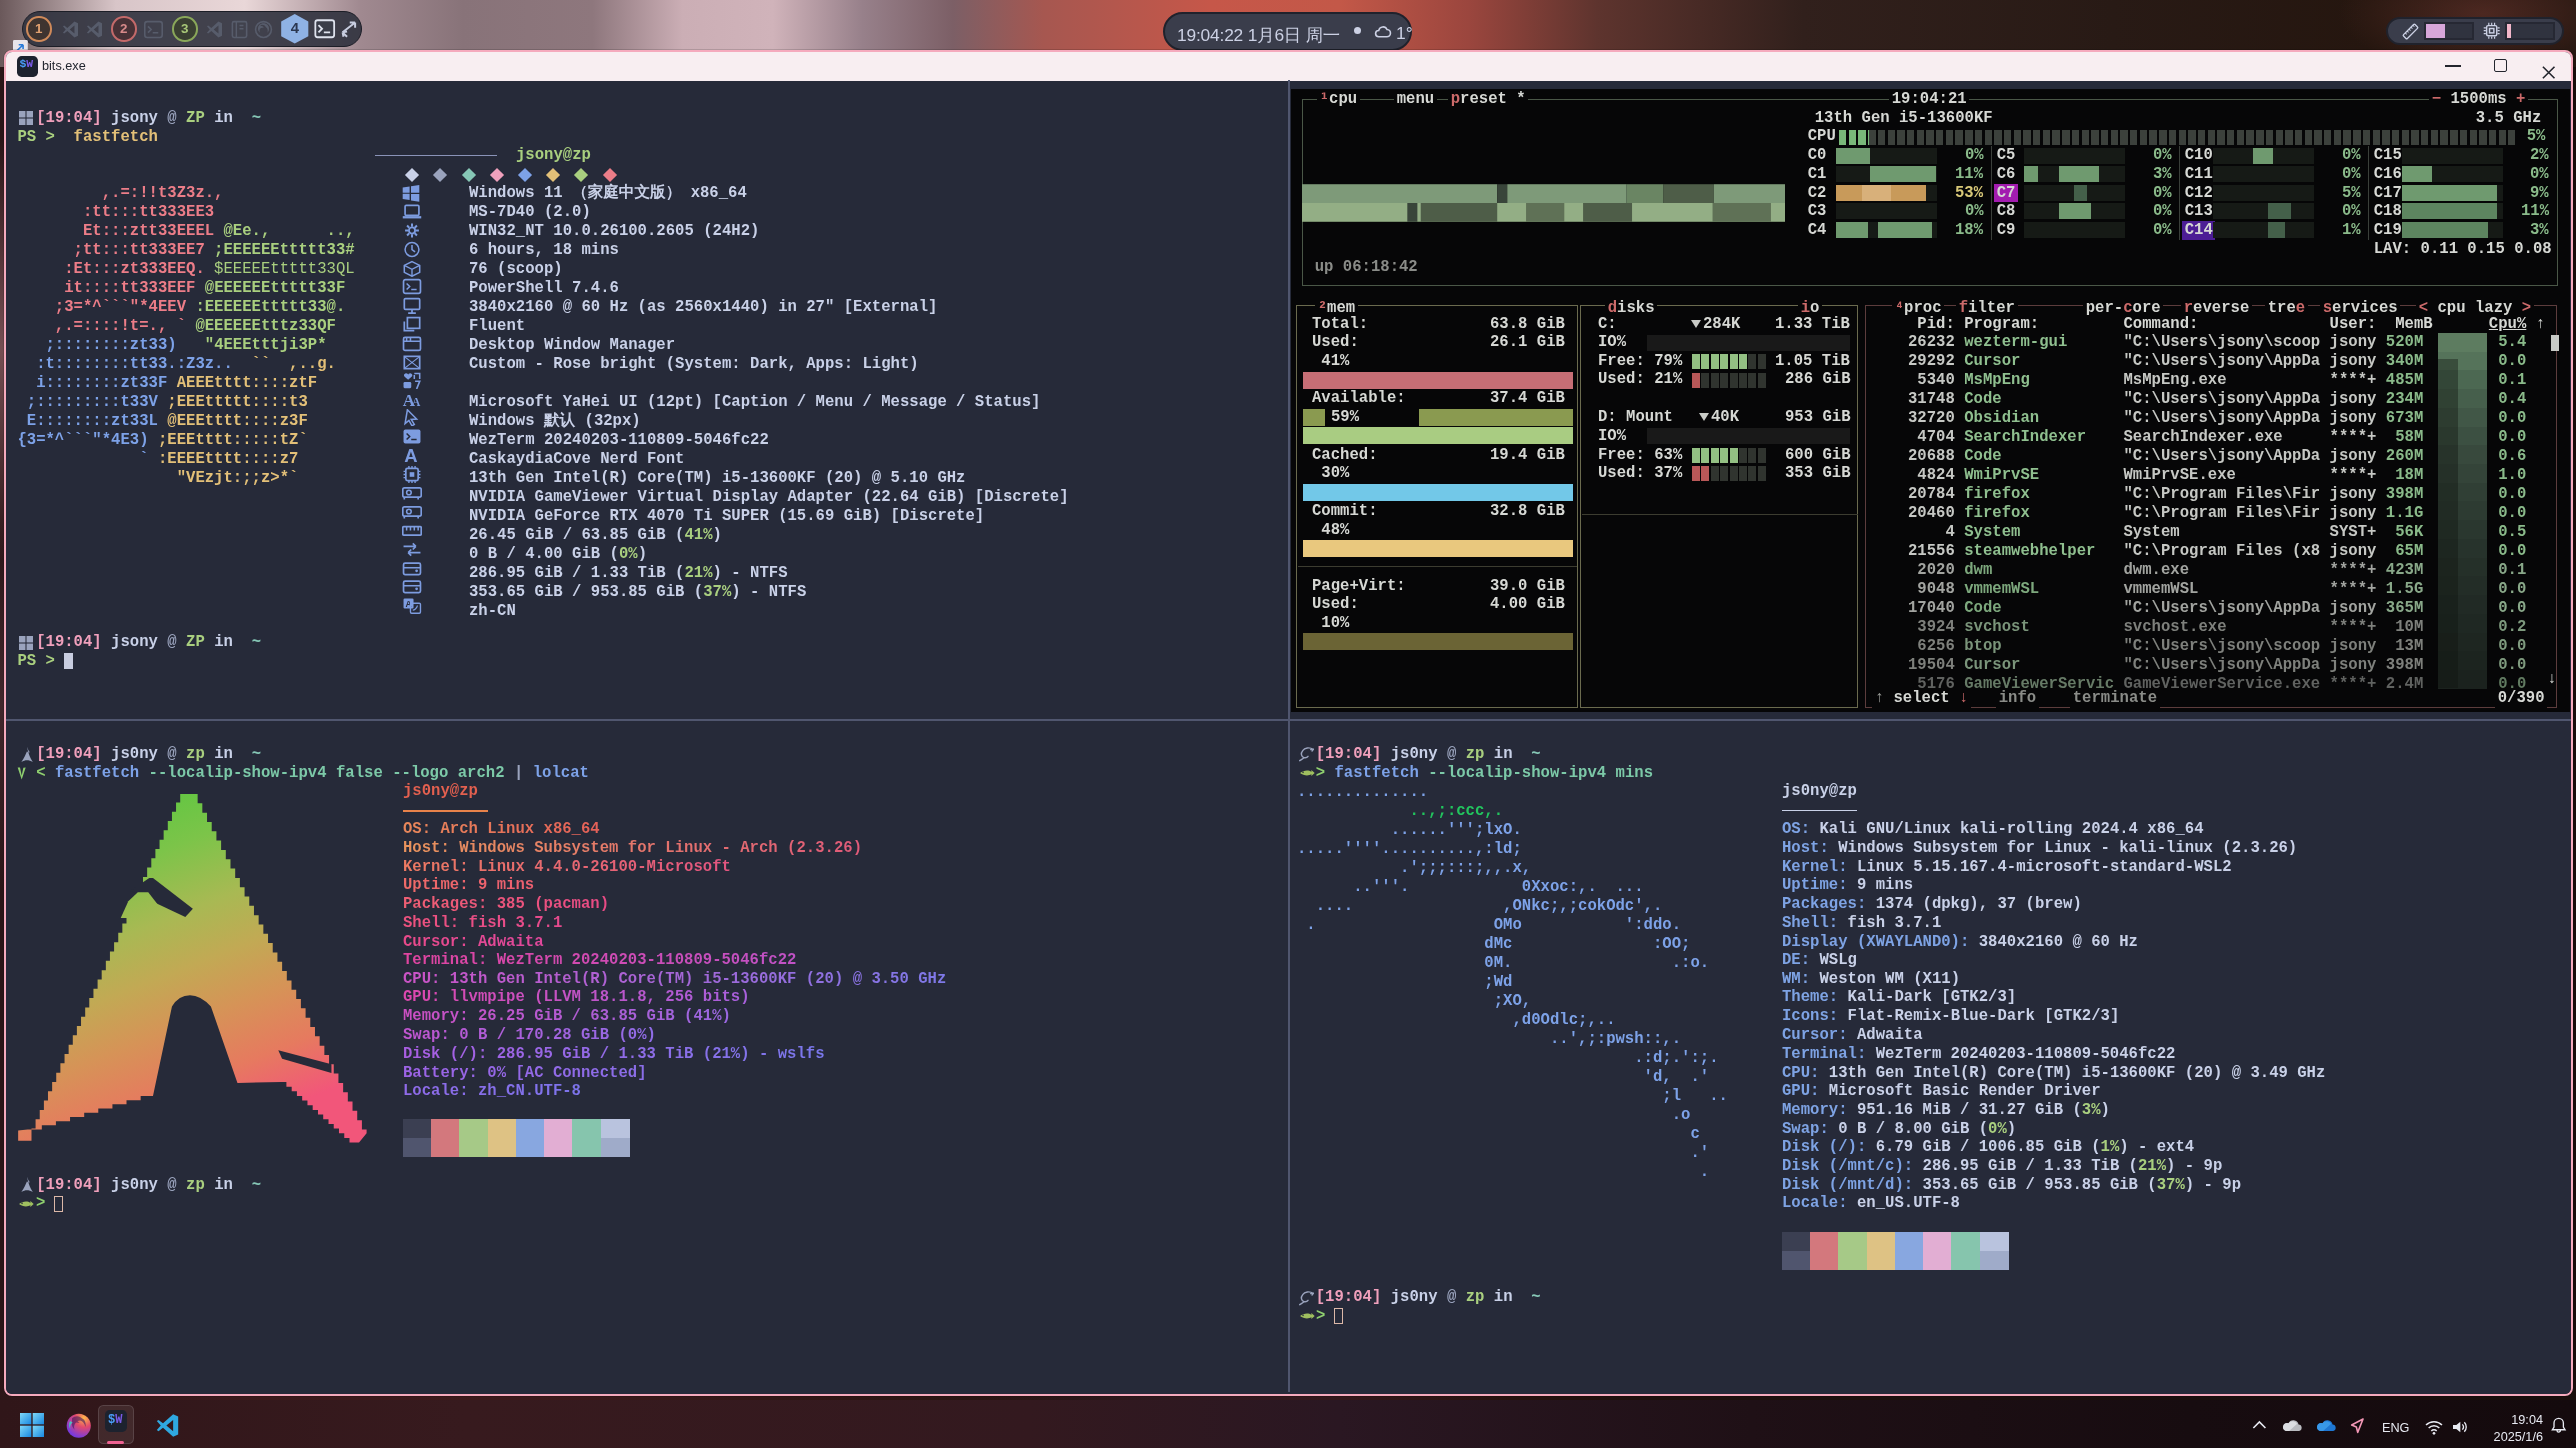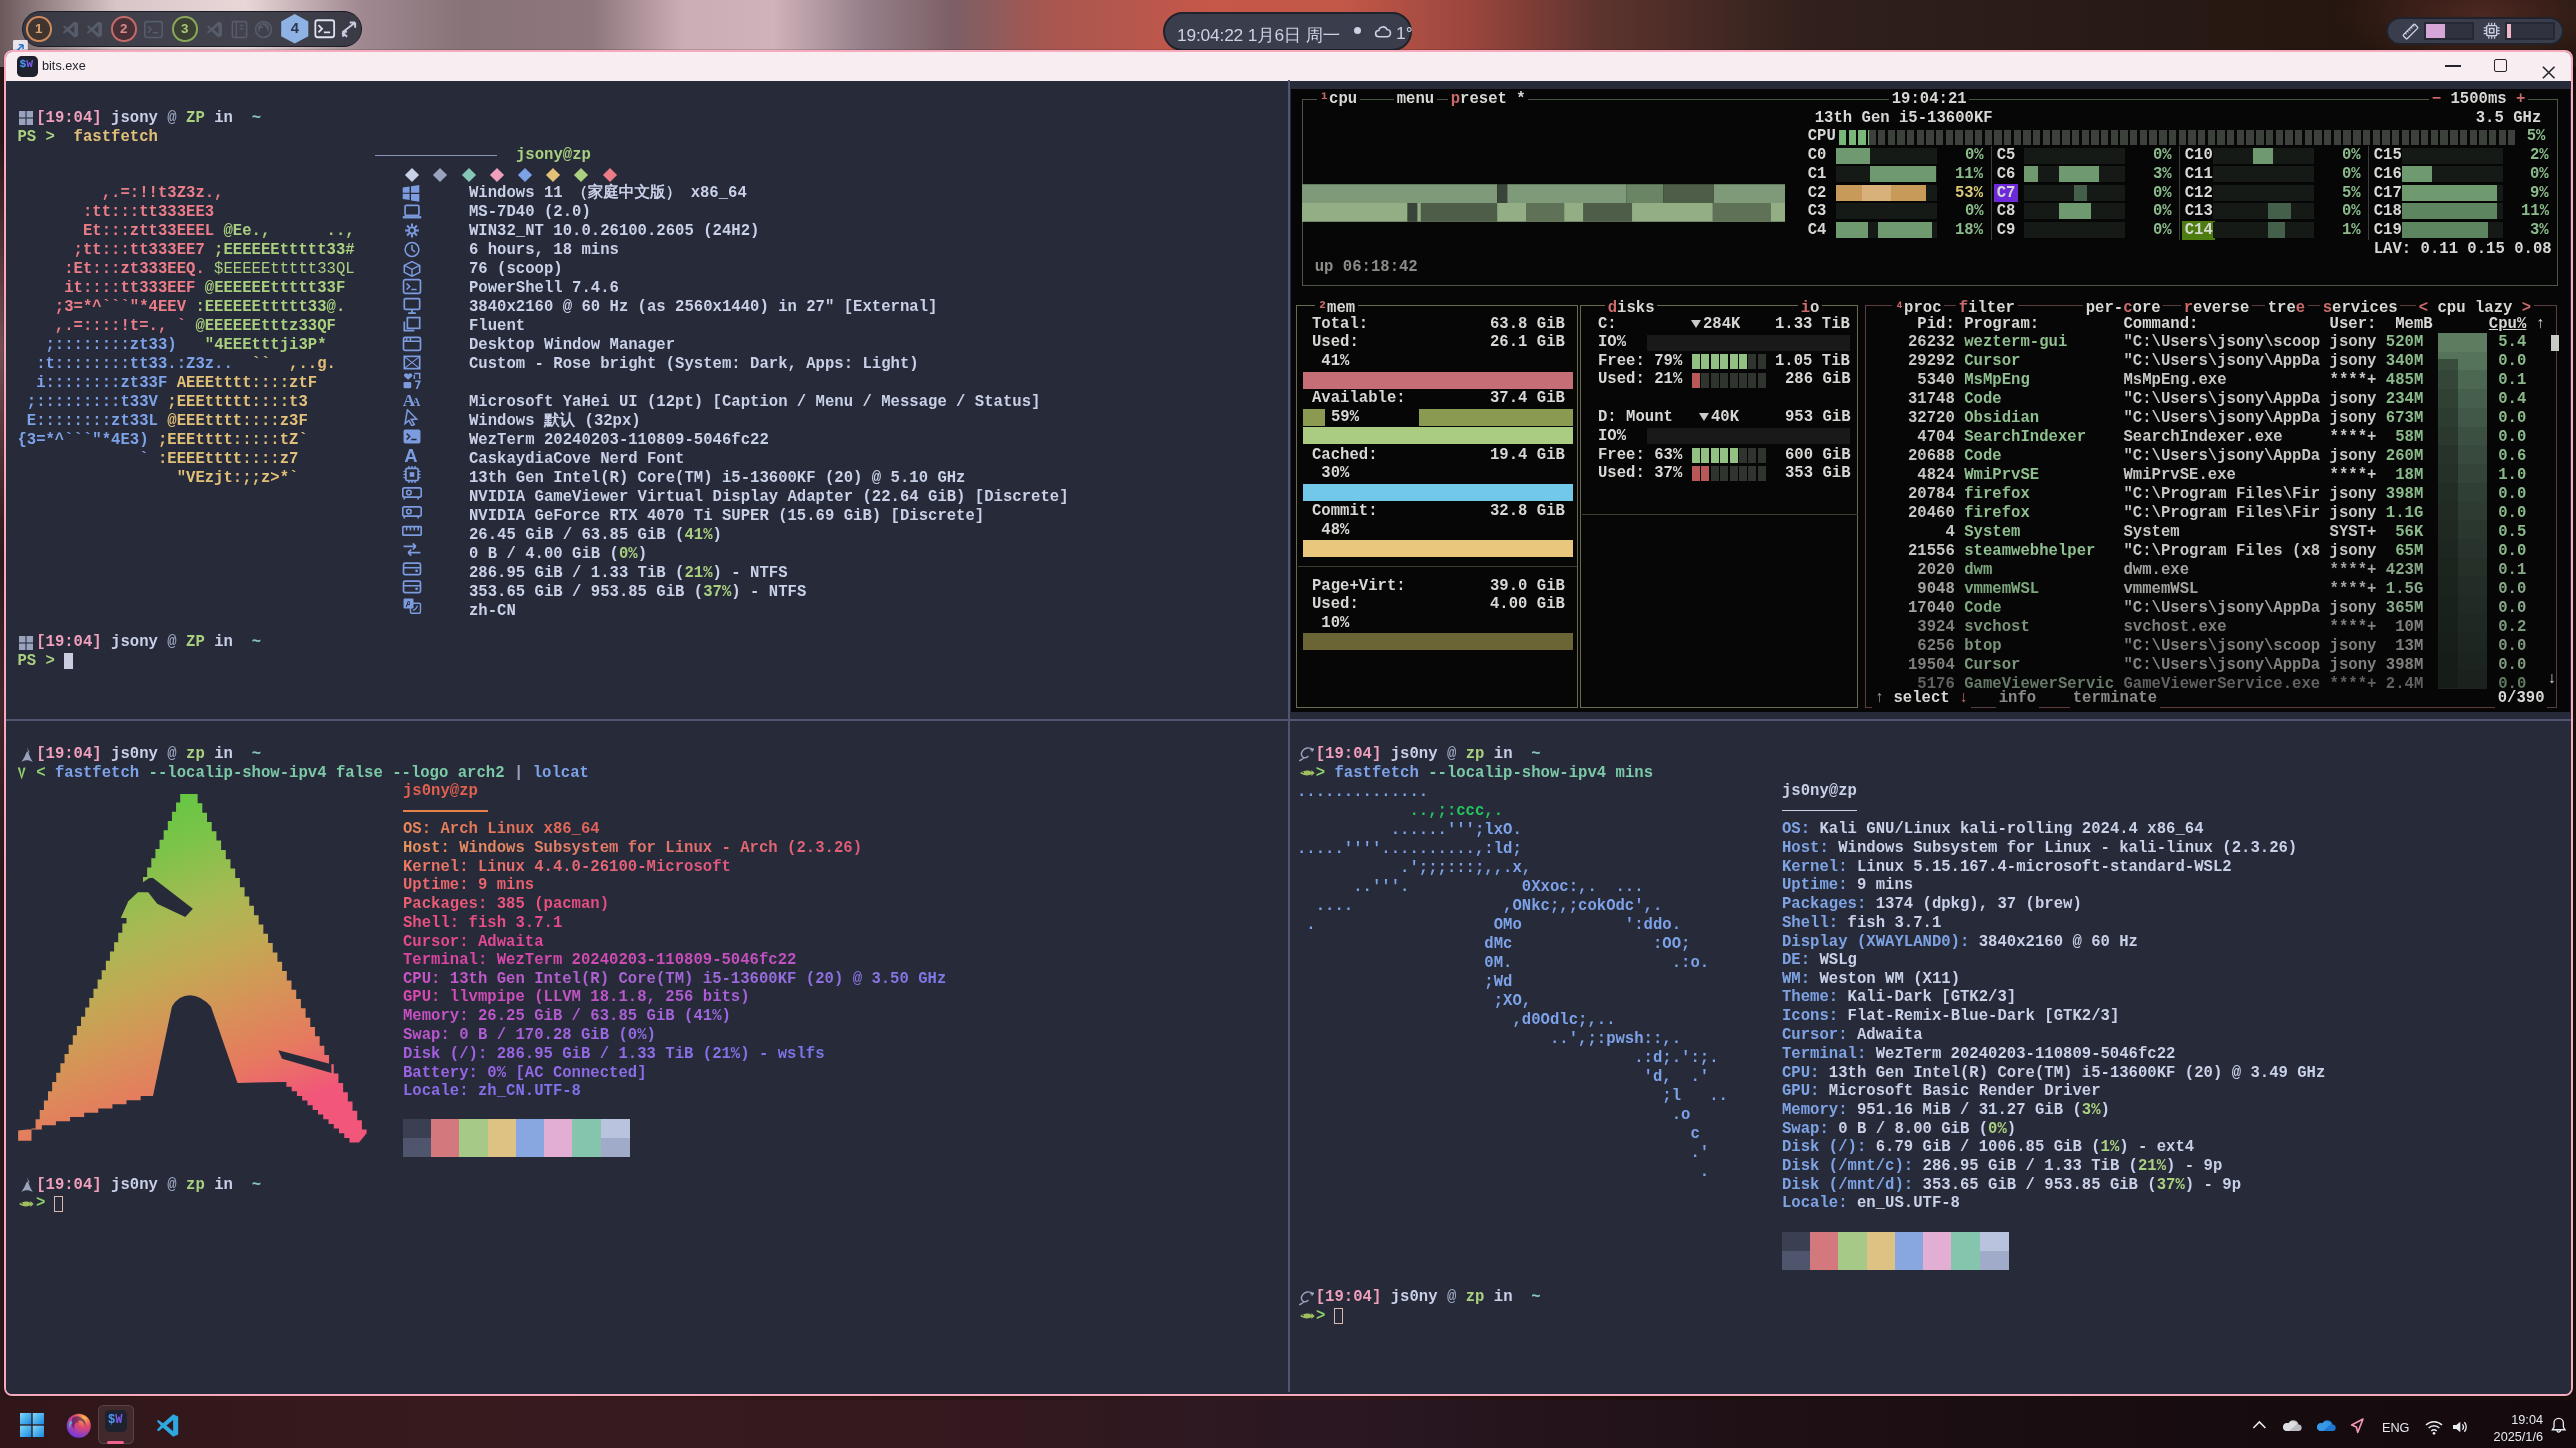--- a/index.html
+++ b/index.html
@@ -222,29 +222,29 @@
   </div><pre style="left:1955px;top:165px"><span style="color:#8aba8a;font-weight:bold">11%</span></pre><pre style="left:1805px;top:184px;background:#060607;padding:0 2.7px;"><span style="color:#d6d8d4;font-weight:bold">C2</span></pre><div class="abs" style="left:1836px;top:185px;width:101px;height:16px;background:#161a16">
     <div class="abs" style="left:0px;top:0;width:25.5px;height:16px;background:#c89a5a"></div>
     <div class="abs" style="left:25.5px;top:0;width:30px;height:16px;background:#d8b07a"></div>
     <div class="abs" style="left:55px;top:0;width:35px;height:16px;background:#c89a5a"></div>
   </div><pre style="left:1955px;top:184px"><span style="color:#d8c878;font-weight:bold">53%</span></pre><pre style="left:1805px;top:202px;background:#060607;padding:0 2.7px;"><span style="color:#d6d8d4;font-weight:bold">C3</span></pre><div class="abs" style="left:1836px;top:203px;width:101px;height:16px;background:#161a16"></div><pre style="left:1965px;top:202px"><span style="color:#8aba8a;font-weight:bold">0%</span></pre><pre style="left:1805px;top:221px;background:#060607;padding:0 2.7px;"><span style="color:#d6d8d4;font-weight:bold">C4</span></pre><div class="abs" style="left:1836px;top:222px;width:101px;height:16px;background:#161a16">
     <div class="abs" style="left:0px;top:0;width:32px;height:16px;background:#6f9a6f"></div>
     <div class="abs" style="left:42px;top:0;width:54px;height:16px;background:#6f9a6f"></div>
   </div><pre style="left:1955px;top:221px"><span style="color:#8aba8a;font-weight:bold">18%</span></pre><pre style="left:1994px;top:146px;background:#060607;padding:0 2.7px;"><span style="color:#d6d8d4;font-weight:bold">C5</span></pre><div class="abs" style="left:2024px;top:148px;width:101px;height:16px;background:#161a16"></div><pre style="left:2153px;top:146px"><span style="color:#8aba8a;font-weight:bold">0%</span></pre><pre style="left:1994px;top:165px;background:#060607;padding:0 2.7px;"><span style="color:#d6d8d4;font-weight:bold">C6</span></pre><div class="abs" style="left:2024px;top:166px;width:101px;height:16px;background:#161a16">
     <div class="abs" style="left:0px;top:0;width:14px;height:16px;background:#6f9a6f"></div>
     <div class="abs" style="left:35px;top:0;width:40px;height:16px;background:#6f9a6f"></div>
-  </div><pre style="left:2153px;top:165px"><span style="color:#8aba8a;font-weight:bold">3%</span></pre><pre style="left:1994px;top:184px;background:#6d28d9;padding:0 2.7px;"><span style="color:#d6d8d4;font-weight:bold">C7</span></pre><div class="abs" style="left:2024px;top:185px;width:101px;height:16px;background:#161a16">
+  </div><pre style="left:2153px;top:165px"><span style="color:#8aba8a;font-weight:bold">3%</span></pre><pre style="left:1994px;top:184px;background:#a21caf;padding:0 2.7px;"><span style="color:#d6d8d4;font-weight:bold">C7</span></pre><div class="abs" style="left:2024px;top:185px;width:101px;height:16px;background:#161a16">
     <div class="abs" style="left:50px;top:0;width:13.4px;height:16px;background:#44604a"></div>
   </div><pre style="left:2153px;top:184px"><span style="color:#8aba8a;font-weight:bold">0%</span></pre><pre style="left:1994px;top:202px;background:#060607;padding:0 2.7px;"><span style="color:#d6d8d4;font-weight:bold">C8</span></pre><div class="abs" style="left:2024px;top:203px;width:101px;height:16px;background:#161a16">
     <div class="abs" style="left:35px;top:0;width:32px;height:16px;background:#6f9a6f"></div>
   </div><pre style="left:2153px;top:202px"><span style="color:#8aba8a;font-weight:bold">0%</span></pre><pre style="left:1994px;top:221px;background:#060607;padding:0 2.7px;"><span style="color:#d6d8d4;font-weight:bold">C9</span></pre><div class="abs" style="left:2024px;top:222px;width:101px;height:16px;background:#161a16"></div><pre style="left:2153px;top:221px"><span style="color:#8aba8a;font-weight:bold">0%</span></pre><pre style="left:2182px;top:146px;background:#060607;padding:0 2.7px;"><span style="color:#d6d8d4;font-weight:bold">C10</span></pre><div class="abs" style="left:2213px;top:148px;width:101px;height:16px;background:#161a16">
     <div class="abs" style="left:40px;top:0;width:20px;height:16px;background:#6f9a6f"></div>
   </div><pre style="left:2342px;top:146px"><span style="color:#8aba8a;font-weight:bold">0%</span></pre><pre style="left:2182px;top:165px;background:#060607;padding:0 2.7px;"><span style="color:#d6d8d4;font-weight:bold">C11</span></pre><div class="abs" style="left:2213px;top:166px;width:101px;height:16px;background:#161a16"></div><pre style="left:2342px;top:165px"><span style="color:#8aba8a;font-weight:bold">0%</span></pre><pre style="left:2182px;top:184px;background:#060607;padding:0 2.7px;"><span style="color:#d6d8d4;font-weight:bold">C12</span></pre><div class="abs" style="left:2213px;top:185px;width:101px;height:16px;background:#161a16"></div><pre style="left:2342px;top:184px"><span style="color:#8aba8a;font-weight:bold">5%</span></pre><pre style="left:2182px;top:202px;background:#060607;padding:0 2.7px;"><span style="color:#d6d8d4;font-weight:bold">C13</span></pre><div class="abs" style="left:2213px;top:203px;width:101px;height:16px;background:#161a16">
     <div class="abs" style="left:55px;top:0;width:23px;height:16px;background:#44604a"></div>
-  </div><pre style="left:2342px;top:202px"><span style="color:#8aba8a;font-weight:bold">0%</span></pre><pre style="left:2182px;top:221px;background:#4d7c0f;padding:0 2.7px;"><span style="color:#d6d8d4;font-weight:bold">C14</span></pre><div class="abs" style="left:2213px;top:222px;width:101px;height:16px;background:#161a16">
+  </div><pre style="left:2342px;top:202px"><span style="color:#8aba8a;font-weight:bold">0%</span></pre><pre style="left:2182px;top:221px;background:#4c1d95;padding:0 2.7px;"><span style="color:#d6d8d4;font-weight:bold">C14</span></pre><div class="abs" style="left:2213px;top:222px;width:101px;height:16px;background:#161a16">
     <div class="abs" style="left:55px;top:0;width:17px;height:16px;background:#44604a"></div>
   </div><pre style="left:2342px;top:221px"><span style="color:#8aba8a;font-weight:bold">1%</span></pre><pre style="left:2371px;top:146px;background:#060607;padding:0 2.7px;"><span style="color:#d6d8d4;font-weight:bold">C15</span></pre><div class="abs" style="left:2402px;top:148px;width:101px;height:16px;background:#161a16"></div><pre style="left:2530px;top:146px"><span style="color:#8aba8a;font-weight:bold">2%</span></pre><pre style="left:2371px;top:165px;background:#060607;padding:0 2.7px;"><span style="color:#d6d8d4;font-weight:bold">C16</span></pre><div class="abs" style="left:2402px;top:166px;width:101px;height:16px;background:#161a16">
     <div class="abs" style="left:0px;top:0;width:30px;height:16px;background:#6f9a6f"></div>
   </div><pre style="left:2530px;top:165px"><span style="color:#8aba8a;font-weight:bold">0%</span></pre><pre style="left:2371px;top:184px;background:#060607;padding:0 2.7px;"><span style="color:#d6d8d4;font-weight:bold">C17</span></pre><div class="abs" style="left:2402px;top:185px;width:101px;height:16px;background:#161a16">
     <div class="abs" style="left:0px;top:0;width:95px;height:16px;background:#6f9a6f"></div>
   </div><pre style="left:2530px;top:184px"><span style="color:#8aba8a;font-weight:bold">9%</span></pre><pre style="left:2371px;top:202px;background:#060607;padding:0 2.7px;"><span style="color:#d6d8d4;font-weight:bold">C18</span></pre><div class="abs" style="left:2402px;top:203px;width:101px;height:16px;background:#161a16">
     <div class="abs" style="left:0px;top:0;width:95px;height:16px;background:#5d8560"></div>
   </div><pre style="left:2521px;top:202px"><span style="color:#8aba8a;font-weight:bold">11%</span></pre><pre style="left:2371px;top:221px;background:#060607;padding:0 2.7px;"><span style="color:#d6d8d4;font-weight:bold">C19</span></pre><div class="abs" style="left:2402px;top:222px;width:101px;height:16px;background:#161a16">
     <div class="abs" style="left:0px;top:0;width:86px;height:16px;background:#5d8560"></div>
   </div><pre style="left:2530px;top:221px"><span style="color:#8aba8a;font-weight:bold">3%</span></pre><div class="abs" style="left:1991px;top:146px;width:1.3px;height:94px;background:#3a3f3a"></div><div class="abs" style="left:2179px;top:146px;width:1.3px;height:94px;background:#3a3f3a"></div><div class="abs" style="left:2368px;top:146px;width:1.3px;height:94px;background:#3a3f3a"></div><pre style="left:2371px;top:240px;background:#060607;padding:0 2.7px;"><span style="color:#d6d8d4;font-weight:bold">LAV: 0.11 0.15 0.08</span></pre><pre style="left:1312px;top:258px;background:#060607;padding:0 2.7px;"><span style="color:#8a8c88;font-weight:bold">up 06:18:42</span></pre><svg class="abs" style="left:1302px;top:184px" width="483" height="38" viewBox="0 0 720 56">

